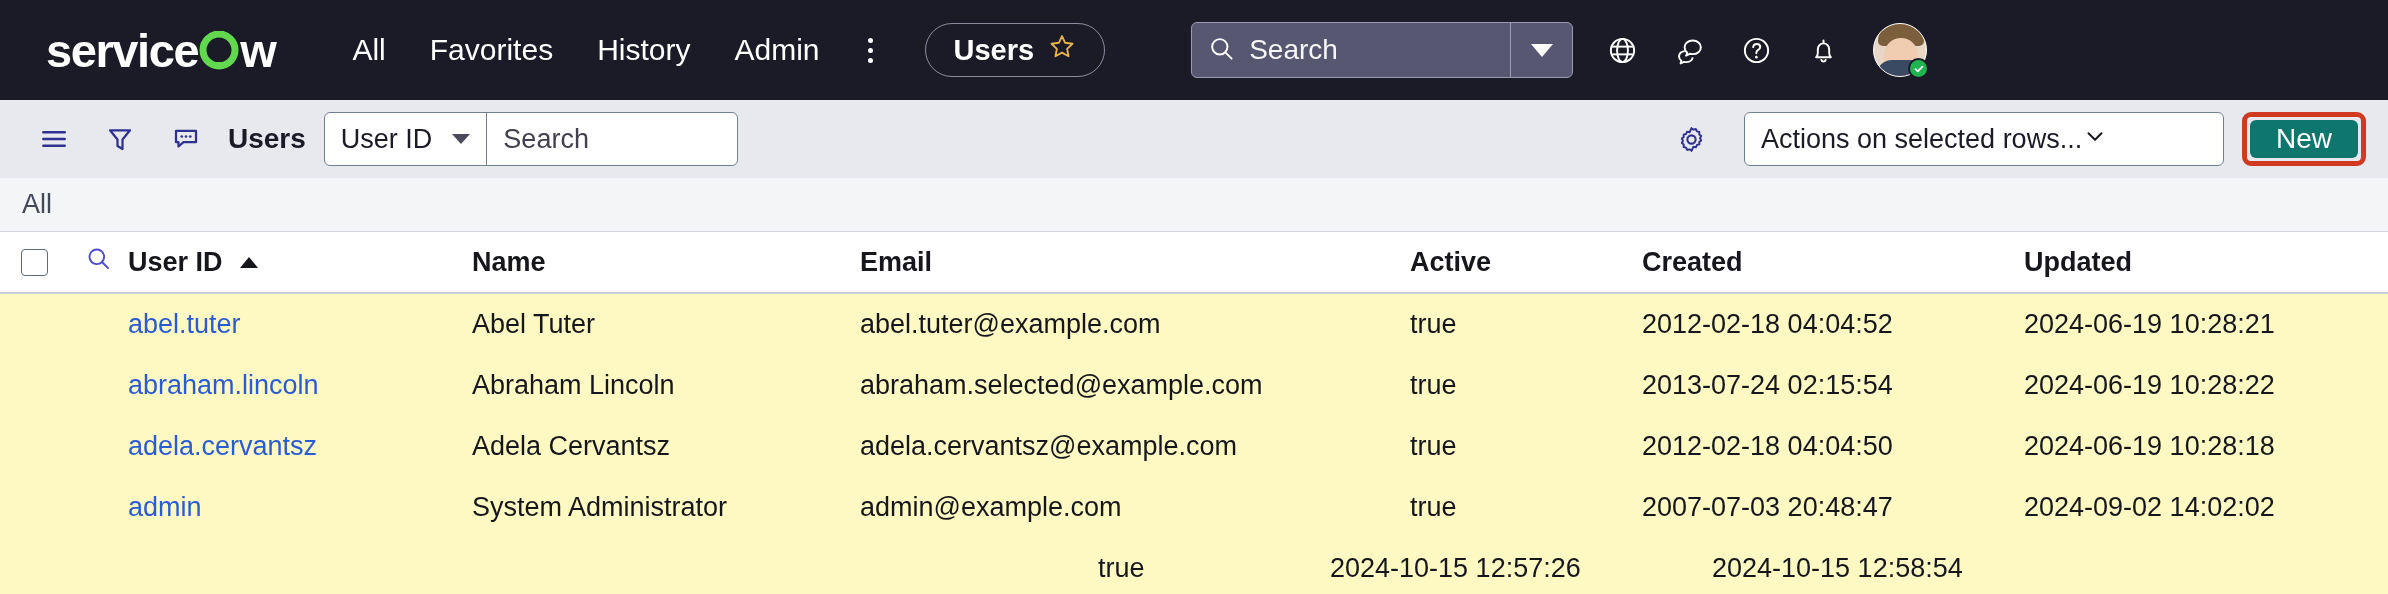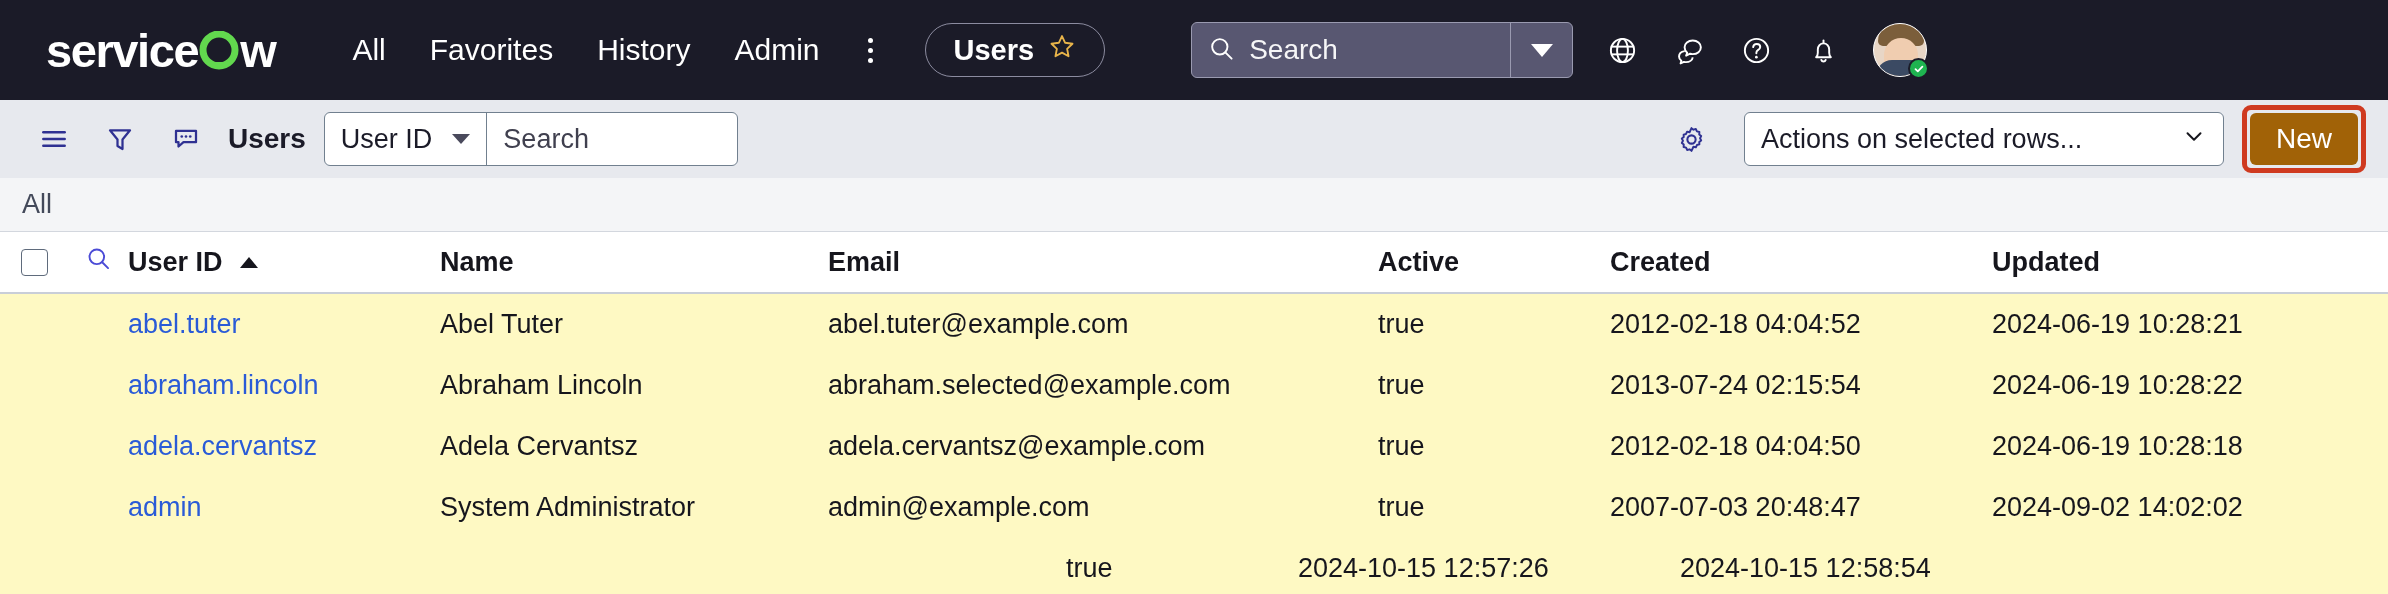--- a/index.html
+++ b/index.html
@@ -215,43 +215,42 @@
   .tb-spacer { flex: 1; }
 
   .tb-actions-select {
     width: 480px;
     height: 54px;
     background: #ffffff;
     border: 1px solid #71808f;
     border-radius: 6px;
     display: flex;
     align-items: center;
-    justify-content: space-between;
     padding: 0 16px;
     font-size: 27px;
     color: #1b1b28;
     cursor: pointer;
     margin-right: 18px;
     white-space: nowrap;
   }
   .new-btn-hl {
     border: 5px solid #cf3a20;
     border-radius: 9px;
     padding: 3px;
     display: flex;
   }
   .new-btn {
-    background: #a16207;
+    background: #0f766e;
     color: #ffffff;
     border: 0;
     border-radius: 6px;
     font-size: 28px;
     font-family: "Liberation Sans", sans-serif;
     padding: 0 26px;
-    height: 52px;
+    height: 38px;
     cursor: pointer;
     white-space: nowrap;
   }
 
   
   .breadcrumb-bar {
     height: 54px;
     background: #f4f5f7;
     border-bottom: 1px solid #d3d7de;
     display: flex;
@@ -279,21 +278,21 @@
     font-weight: 700;
     border-bottom: 2px solid #c9ced8;
     background: #ffffff;
   }
   .row.alt { background: #fef9c3; }
   .row.white { background: #fef9c3; }
 
   .c-check { width: 68px; display: flex; align-items: center; justify-content: center; }
   .c-mag   { width: 60px; display: flex; align-items: center; justify-content: center; }
   .c-userid{ width: 312px; }
-  .c-name  { width: 388px; }
+  .c-name  { width: 388px; margin-left: 32px; }
   .c-email { width: 550px; }
   .c-active{ width: 232px; }
   .c-created{ width: 382px; }
   .c-updated{ flex: 1; }
 
   .chk {
     width: 27px; height: 27px;
     border: 1px solid #5f6b7c;
     border-radius: 4px;
     background: #ffffff;

